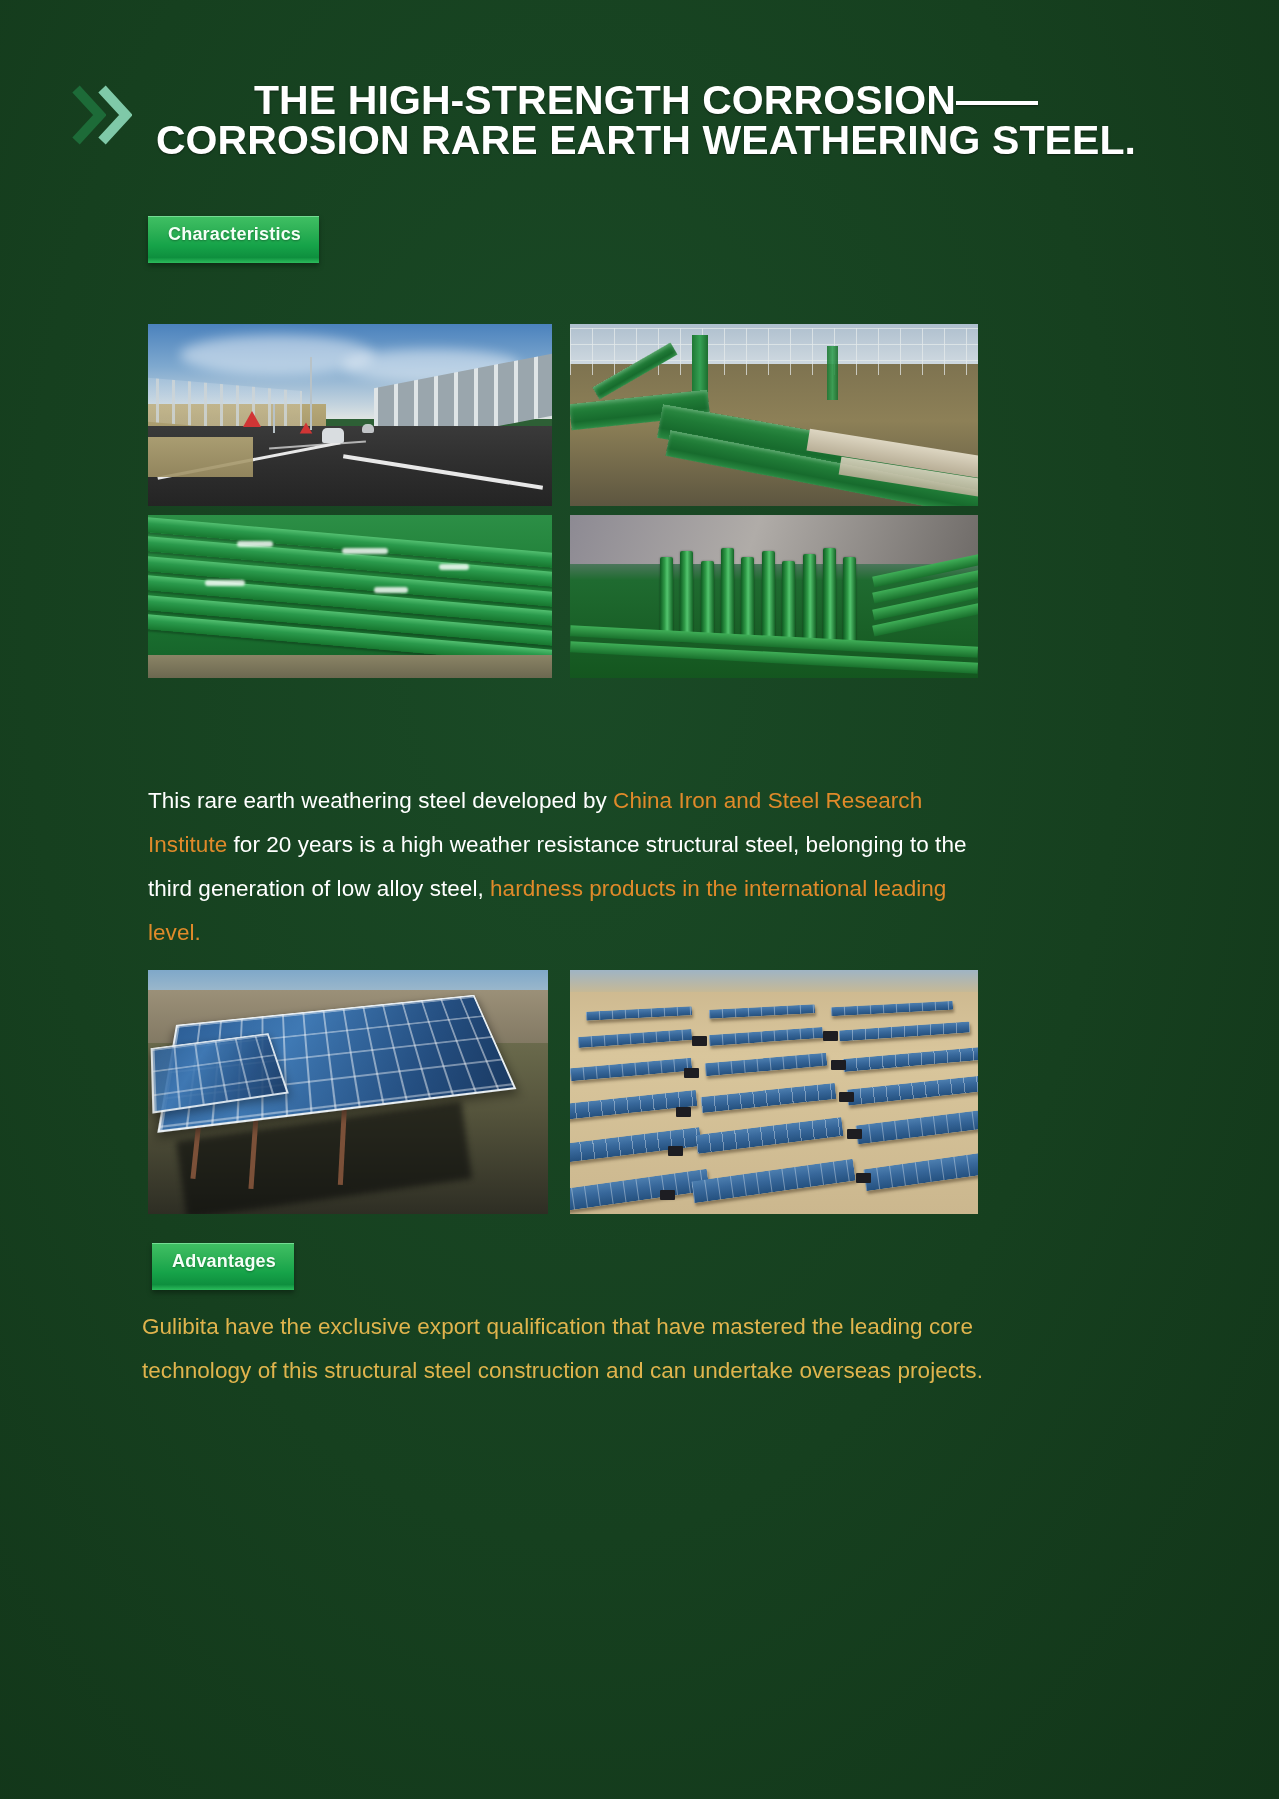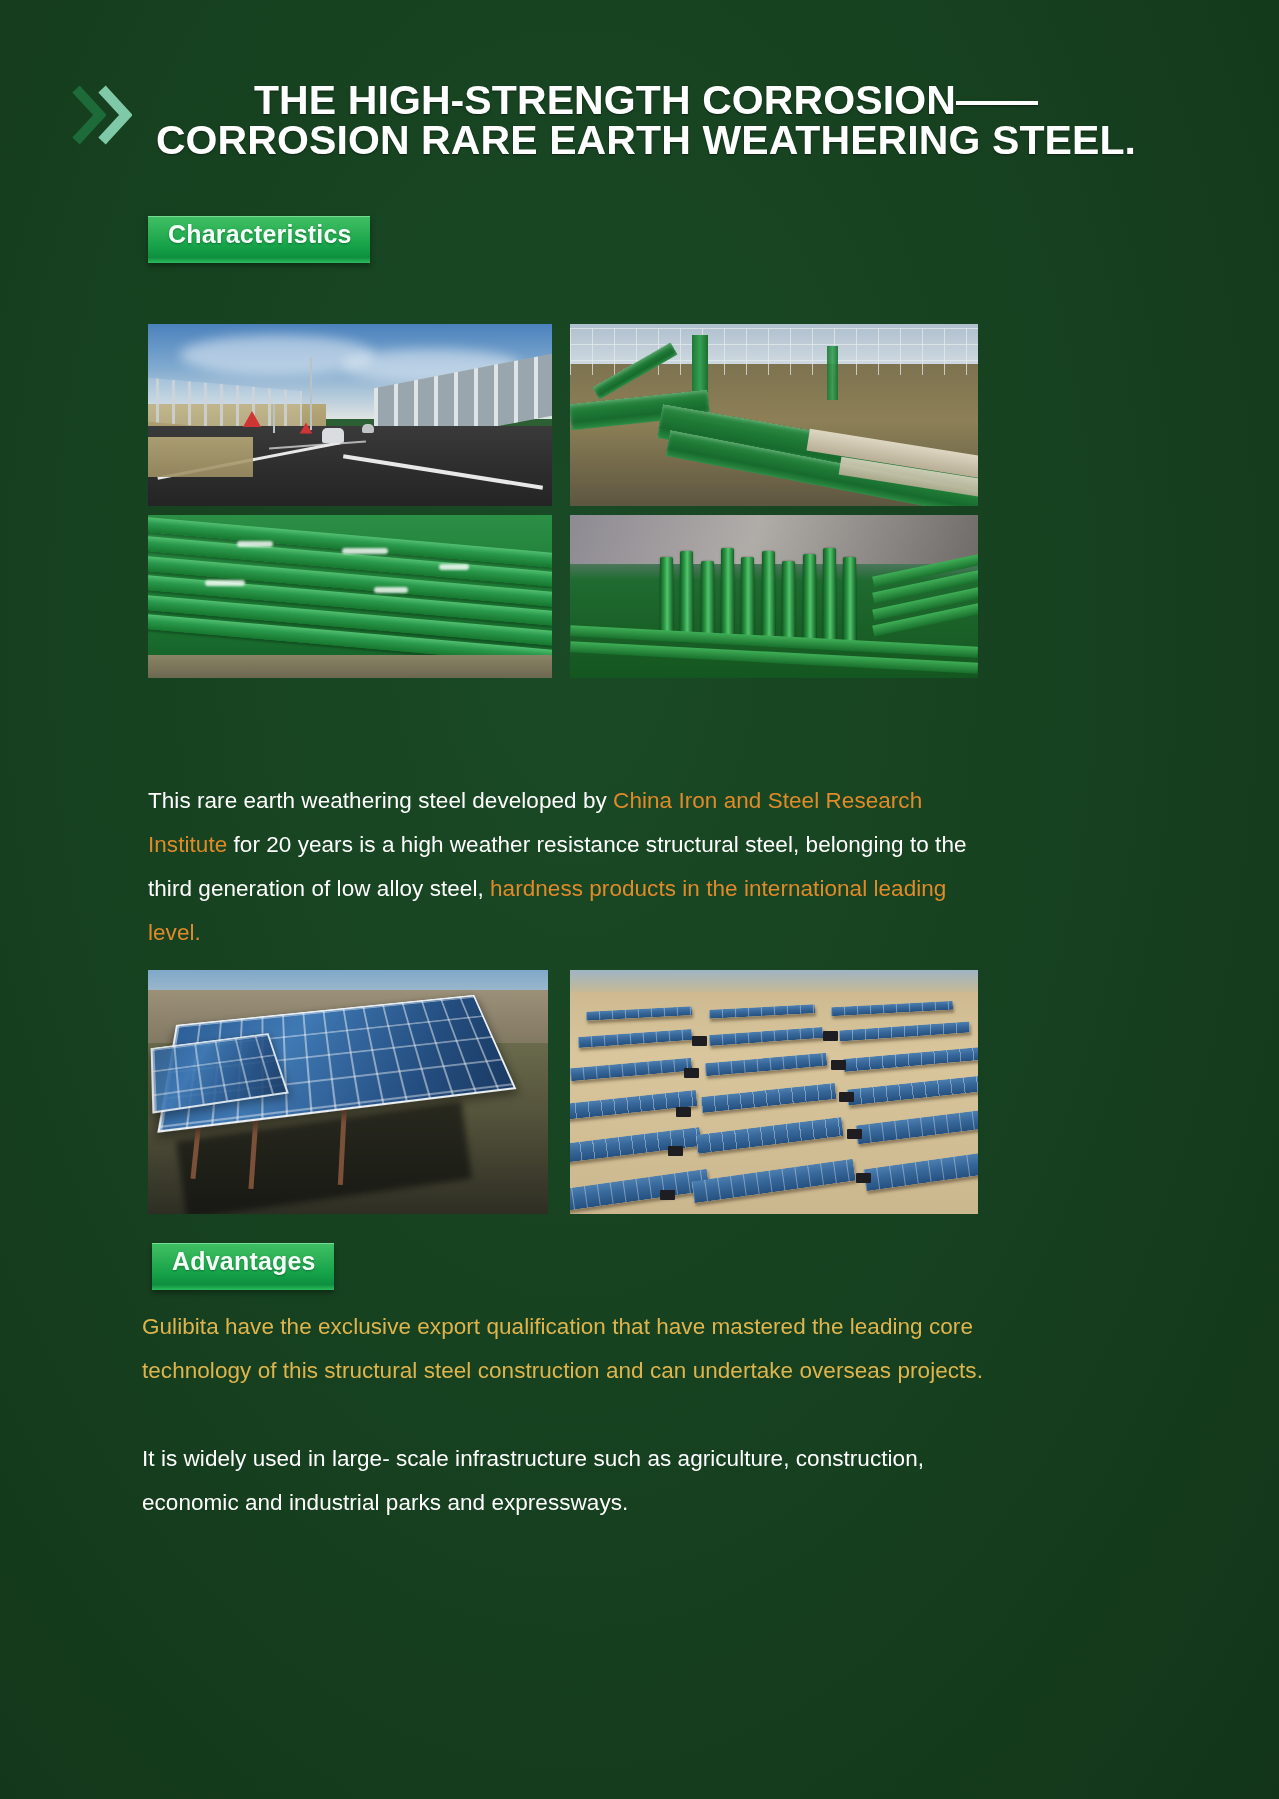--- a/index.html
+++ b/index.html
@@ -63,21 +63,21 @@
   }
 
   
   .badge {
     position: absolute;
     display: inline-flex;
     align-items: center;
     padding: 0 18px 12px 20px;
     height: 47px;
     color: #f4fff7;
-    font-size: 25px;
+    font-size: 18px;
     font-weight: bold;
     letter-spacing: 0.2px;
     background: linear-gradient(to bottom,
                 #3fbf63 0%, #2fb257 28%, #16a349 62%, #0e8f3e 88%, #2cbc5c 100%);
     border-top: 1px solid #74dc93;
     box-shadow: 0 3px 5px rgba(0,0,0,0.35);
     text-shadow: 0 1px 2px rgba(0,0,0,0.30);
     white-space: nowrap;
   }
   #badge-characteristics { left: 148px; top: 216px; }
@@ -376,15 +376,14 @@
       <div class="sf-blk" style="left:68%;top:65%;"></div>
       <div class="sf-blk" style="left:22%;top:90%;"></div>
       <div class="sf-blk" style="left:70%;top:83%;"></div>
     </div>
   </div>
 
   <div class="badge" id="badge-advantages">Advantages</div>
 
   <div class="para" id="adv-para-1">Gulibita have the exclusive export qualification that have mastered the leading core technology of this structural steel construction and can undertake overseas projects.</div>
 
-  <div class="para" id="adv-para-2">It is widely used in large- scale infrastructure such as agriculture, construction, economic and industrial parks and expressways.</div>
 
 </div>
 
 </body></html>

